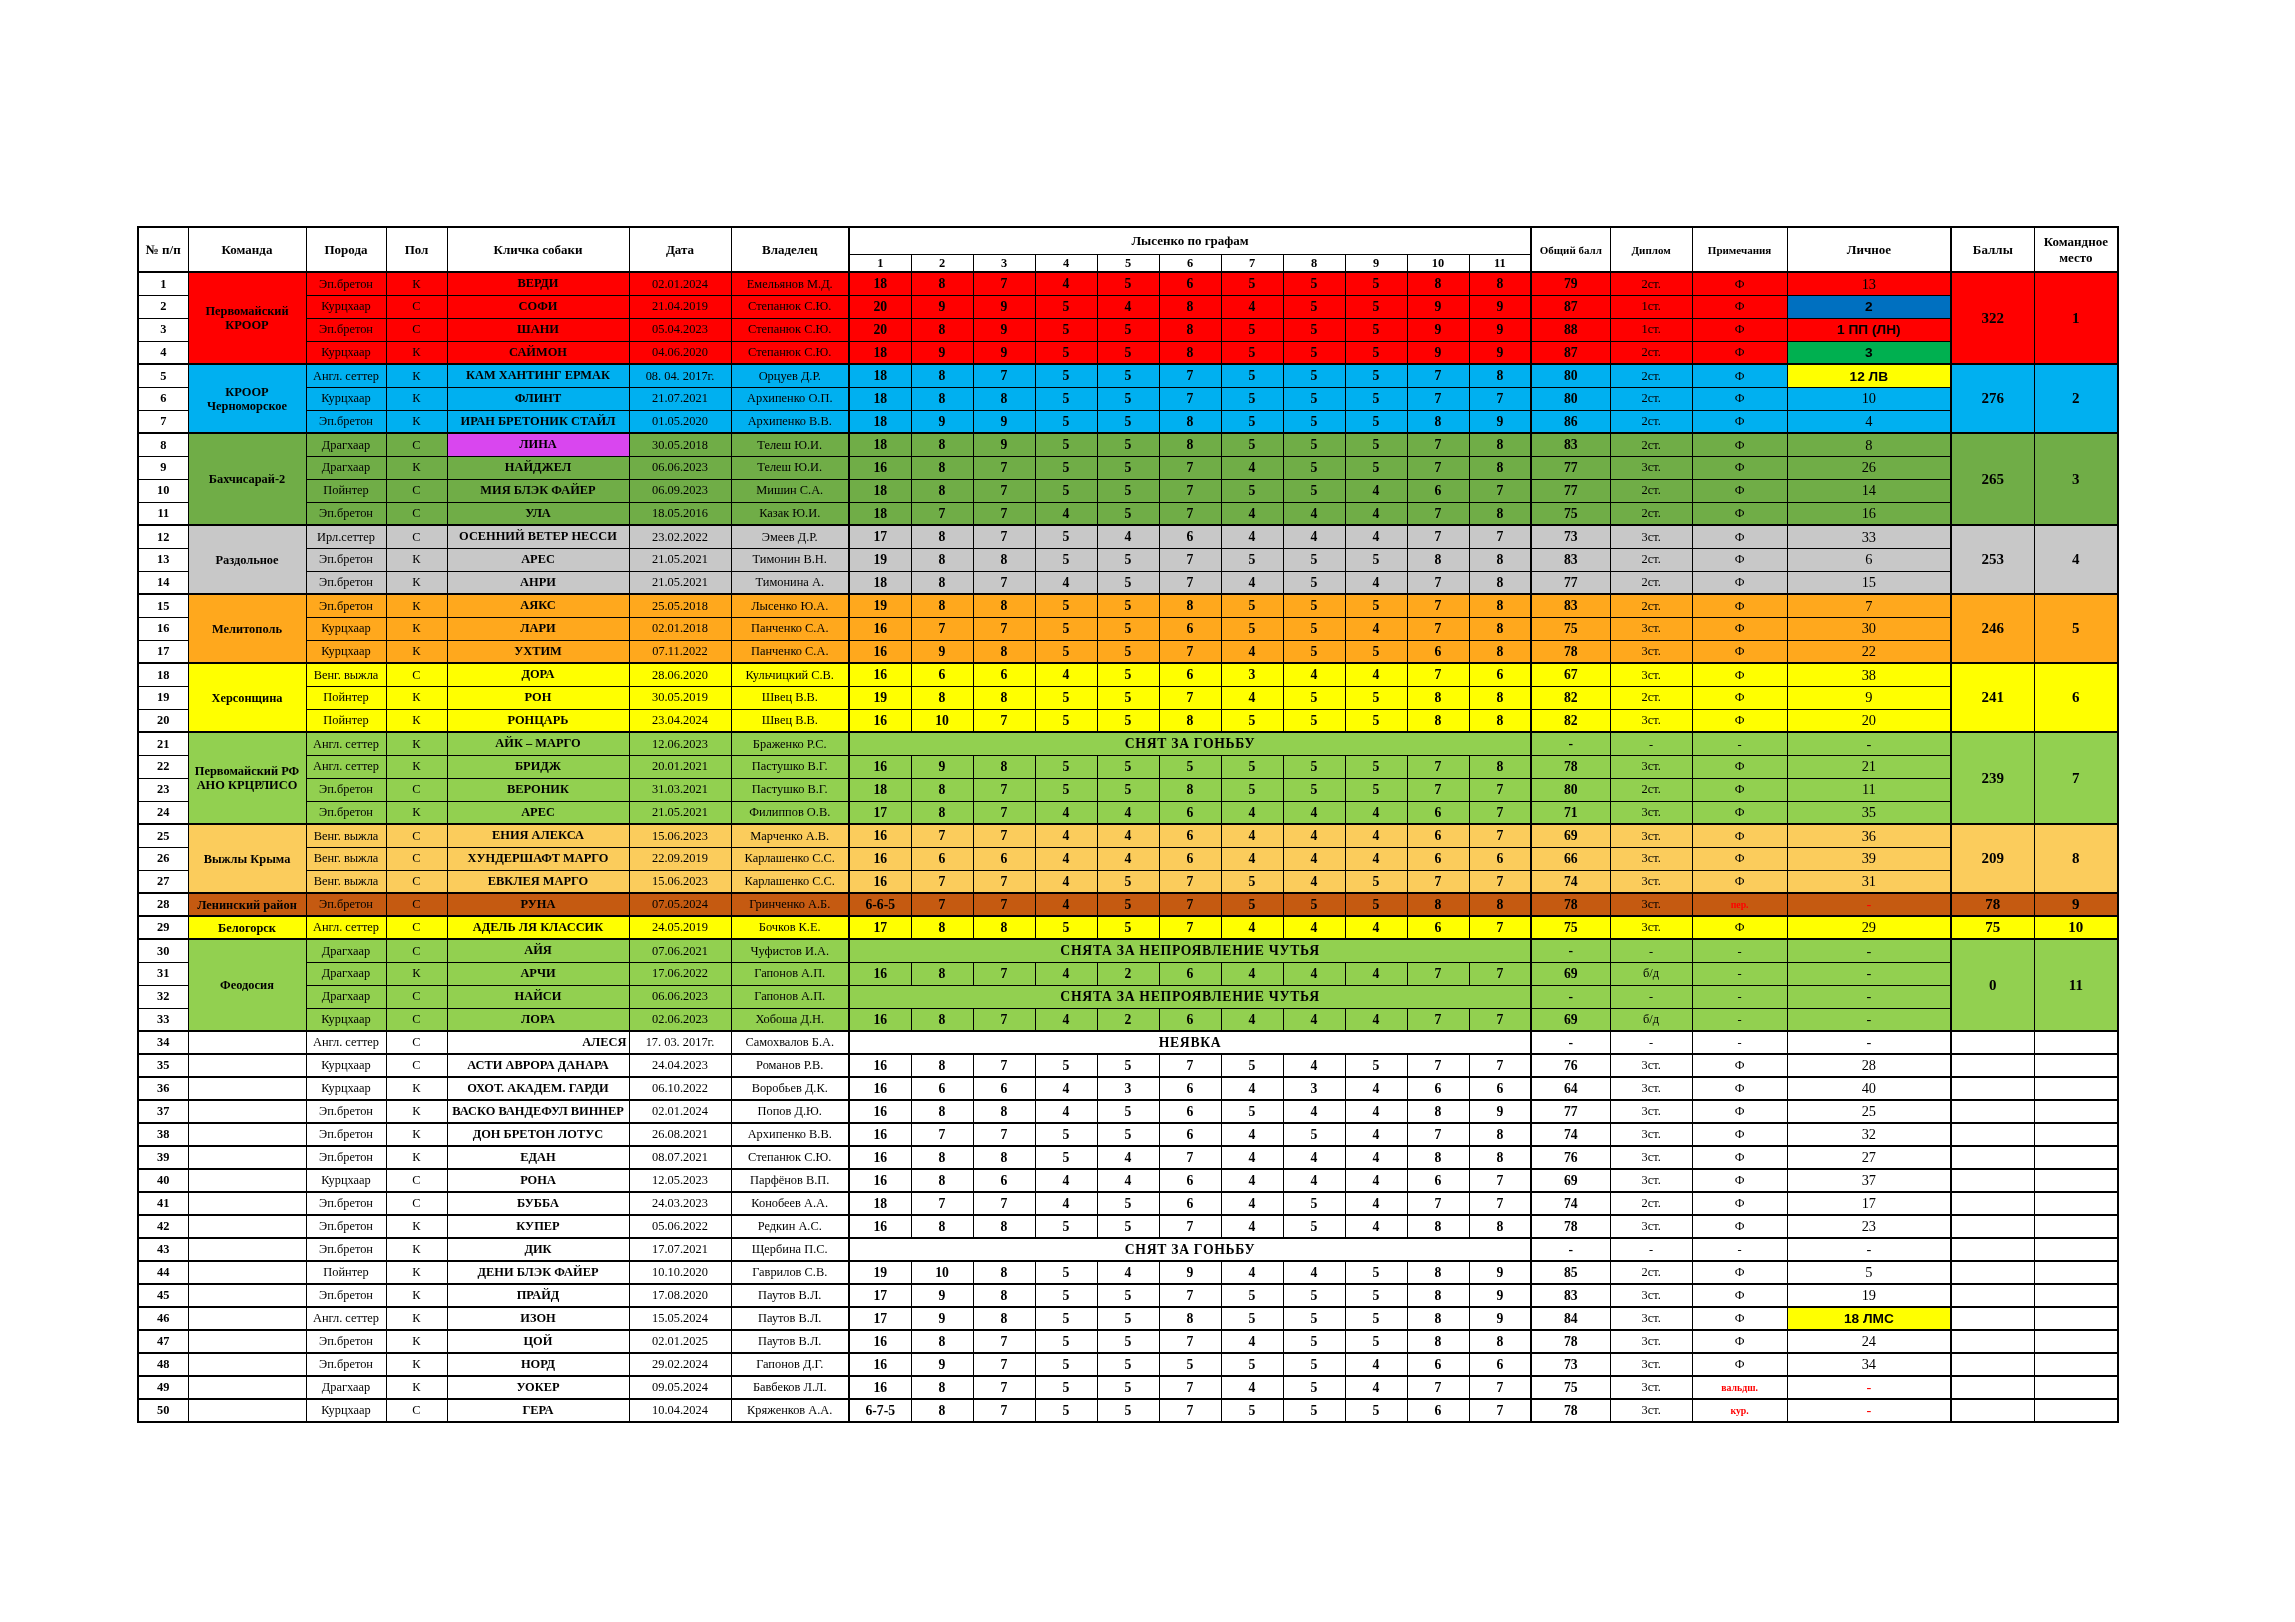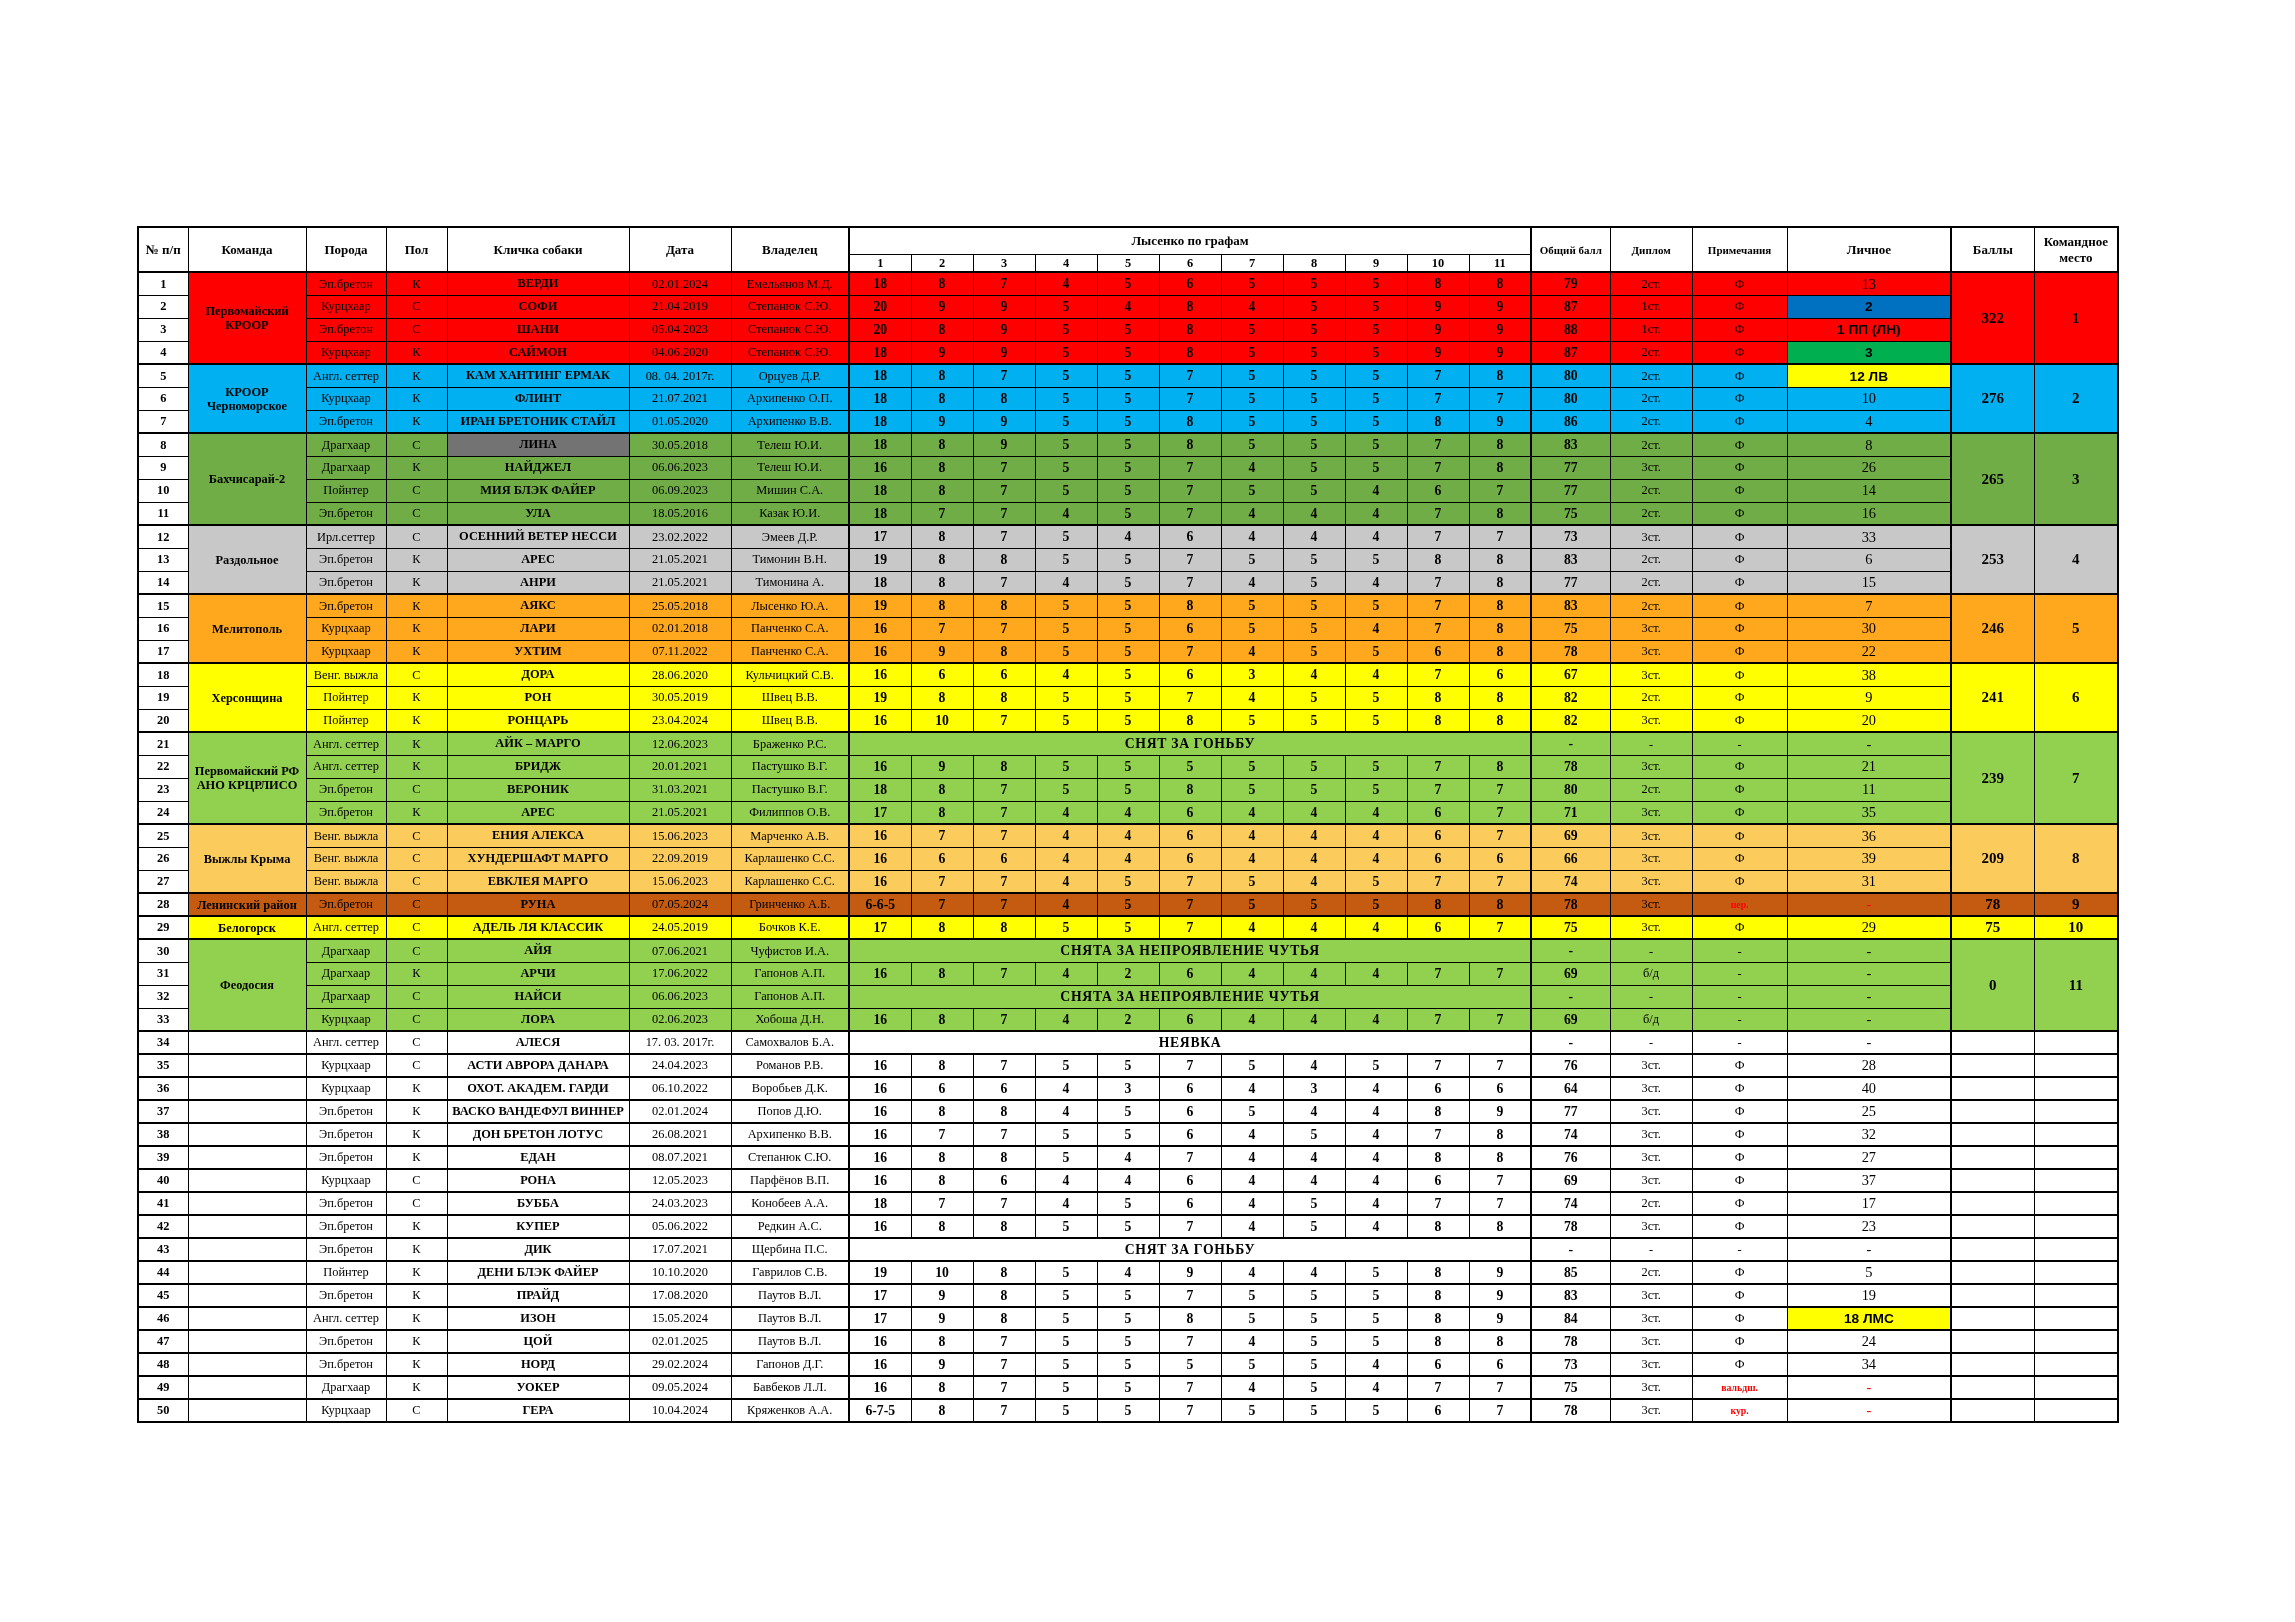--- a/index.html
+++ b/index.html
@@ -270,21 +270,21 @@
         <td class="total bL" style="background: rgb(0, 176, 240);">86</td>
         <td class="dip" style="background: rgb(0, 176, 240);">2ст.</td>
         <td class="note" style="background: rgb(0, 176, 240);">Ф</td>
         <td class="pers" style="background: rgb(0, 176, 240);">4</td>
       </tr>
       <tr class="bs">
         <td class="num">8</td>
         <td class="team" rowspan="4" style="background: rgb(112, 173, 71);">Бахчисарай-2</td>
         <td class="breed" style="background: rgb(112, 173, 71);">Драгхаар</td>
         <td class="sex" style="background: rgb(112, 173, 71);">С</td>
-        <td class="dog" style="background: #737373; margin-left: 25px;">ЛИНА</td>
+        <td class="dog" style="background: #d946ef; margin-left: 25px;">ЛИНА</td>
         <td class="date" style="background: rgb(112, 173, 71);">30.05.2018</td>
         <td class="owner" style="background: rgb(112, 173, 71);">Телеш Ю.И.</td>
         <td class="mark bL" style="background: rgb(112, 173, 71);">18</td>
         <td class="mark" style="background: rgb(112, 173, 71);">8</td>
         <td class="mark" style="background: rgb(112, 173, 71);">9</td>
         <td class="mark" style="background: rgb(112, 173, 71);">5</td>
         <td class="mark" style="background: rgb(112, 173, 71);">5</td>
         <td class="mark" style="background: rgb(112, 173, 71);">8</td>
         <td class="mark" style="background: rgb(112, 173, 71);">5</td>
         <td class="mark" style="background: rgb(112, 173, 71);">5</td>
@@ -865,21 +865,21 @@
         <td class="total bL" style="background: rgb(146, 208, 80);">69</td>
         <td class="dip" style="background: rgb(146, 208, 80);">б/д</td>
         <td class="note" style="background: rgb(146, 208, 80);">-</td>
         <td class="pers" style="background: rgb(146, 208, 80);">-</td>
       </tr>
       <tr class="bs">
         <td class="num">34</td>
         <td class="team" rowspan="1" style="background: rgb(255, 255, 255);"></td>
         <td class="breed" style="background: rgb(255, 255, 255);">Англ. сеттер</td>
         <td class="sex" style="background: rgb(255, 255, 255);">С</td>
-        <td class="dog" style="background: rgb(255, 255, 255);">АЛЕСЯ</td>
+        <td class="dog" style="background: rgb(255, 255, 255); text-align: right;">АЛЕСЯ</td>
         <td class="date" style="background: rgb(255, 255, 255);">17. 03. 2017г.</td>
         <td class="owner" style="background: rgb(255, 255, 255);">Самохвалов Б.А.</td>
         <td class="status bL" colspan="11" style="background: rgb(255, 255, 255);">НЕЯВКА</td>
         <td class="total bL" style="background: rgb(255, 255, 255);">-</td>
         <td class="dip" style="background: rgb(255, 255, 255);">-</td>
         <td class="note" style="background: rgb(255, 255, 255);">-</td>
         <td class="pers" style="background: rgb(255, 255, 255);">-</td>
         <td class="pts bL" rowspan="1" style="background: rgb(255, 255, 255);"></td>
         <td class="plc" rowspan="1" style="background: rgb(255, 255, 255);"></td>
       </tr>

